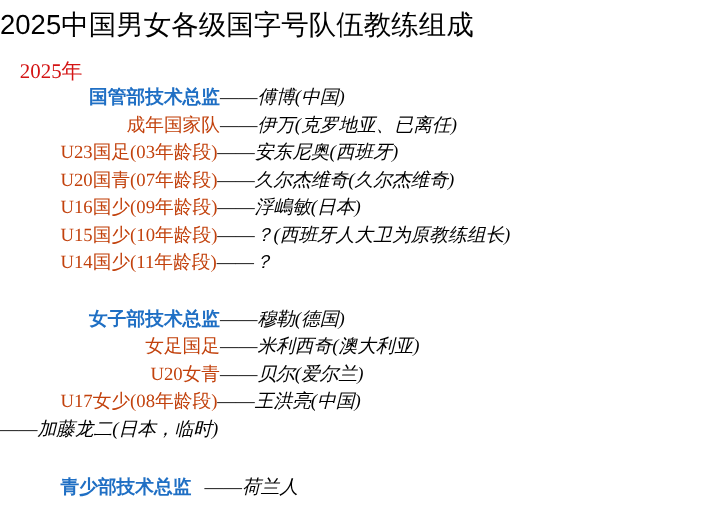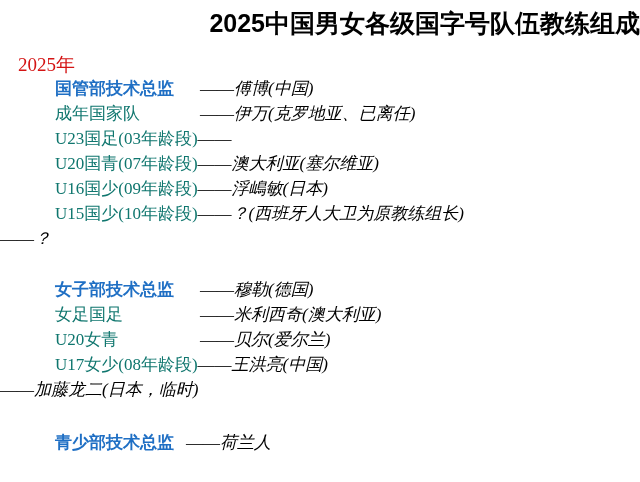--- a/index.html
+++ b/index.html
@@ -14,27 +14,27 @@
     overflow: hidden;
     position: relative;
   }
   .page {
     position: relative;
     width: 640px;
     height: 482px;
     box-sizing: border-box;
   }
   .title {
-    text-align: right;
+    text-align: left;
     font-family: "Liberation Sans", "DejaVu Sans", sans-serif;
-    font-weight: bold;
+    font-weight: normal;
     font-size: 25px;
     color: #000000;
     letter-spacing: 0px;
-    margin: 8px 0 0 0;
+    margin: 8px 16px 0 0;
     line-height: 1.2;
   }
   .year {
     position: absolute;
     left: 18px;
     top: 44px;
     color: #d41414;
     font-size: 19px;
     font-family: "Liberation Serif", "DejaVu Serif", serif;
   }
@@ -56,24 +56,25 @@
     align-items: baseline;
     height: 25px;
     line-height: 25px;
     white-space: nowrap;
   }
   .row .label {
     display: inline-block;
     padding-left: 55px;
     box-sizing: border-box;
     font-size: 17px;
-    color: #0f766e;
+    color: #c2410c;
   }
   .row .label.w-fixed {
     width: 200px;
+    text-align: right;
   }
   .row.header .label {
     color: #1f6fc4;
     font-weight: bold;
     font-family: "Liberation Sans", "DejaVu Sans", sans-serif;
     font-size: 17px;
   }
   .row .dash {
     font-size: 17px;
     color: #000000;
@@ -102,37 +103,39 @@
         <span class="value">傅博(中国)</span>
       </div>
       <div class="row">
         <span class="label w-fixed">成年国家队</span>
         <span class="dash">——</span>
         <span class="value">伊万(克罗地亚、已离任)</span>
       </div>
       <div class="row">
         <span class="label">U23国足(03年龄段)</span>
         <span class="dash">——</span>
+        <span class="value">安东尼奥(西班牙)</span>
       </div>
       <div class="row">
         <span class="label">U20国青(07年龄段)</span>
         <span class="dash">——</span>
-        <span class="value">澳大利亚(塞尔维亚)</span>
+        <span class="value">久尔杰维奇(久尔杰维奇)</span>
       </div>
       <div class="row">
         <span class="label">U16国少(09年龄段)</span>
         <span class="dash">——</span>
         <span class="value">浮嶋敏(日本)</span>
       </div>
       <div class="row">
         <span class="label">U15国少(10年龄段)</span>
         <span class="dash">——</span>
         <span class="value">？(西班牙人大卫为原教练组长)</span>
       </div>
       <div class="row">
+        <span class="label">U14国少(11年龄段)</span>
         <span class="dash">——</span>
         <span class="value">？</span>
       </div>
     </div>
 
     <div class="section section-gap-2">
       <div class="row header">
         <span class="label w-fixed">女子部技术总监</span>
         <span class="dash">——</span>
         <span class="value">穆勒(德国)</span>

